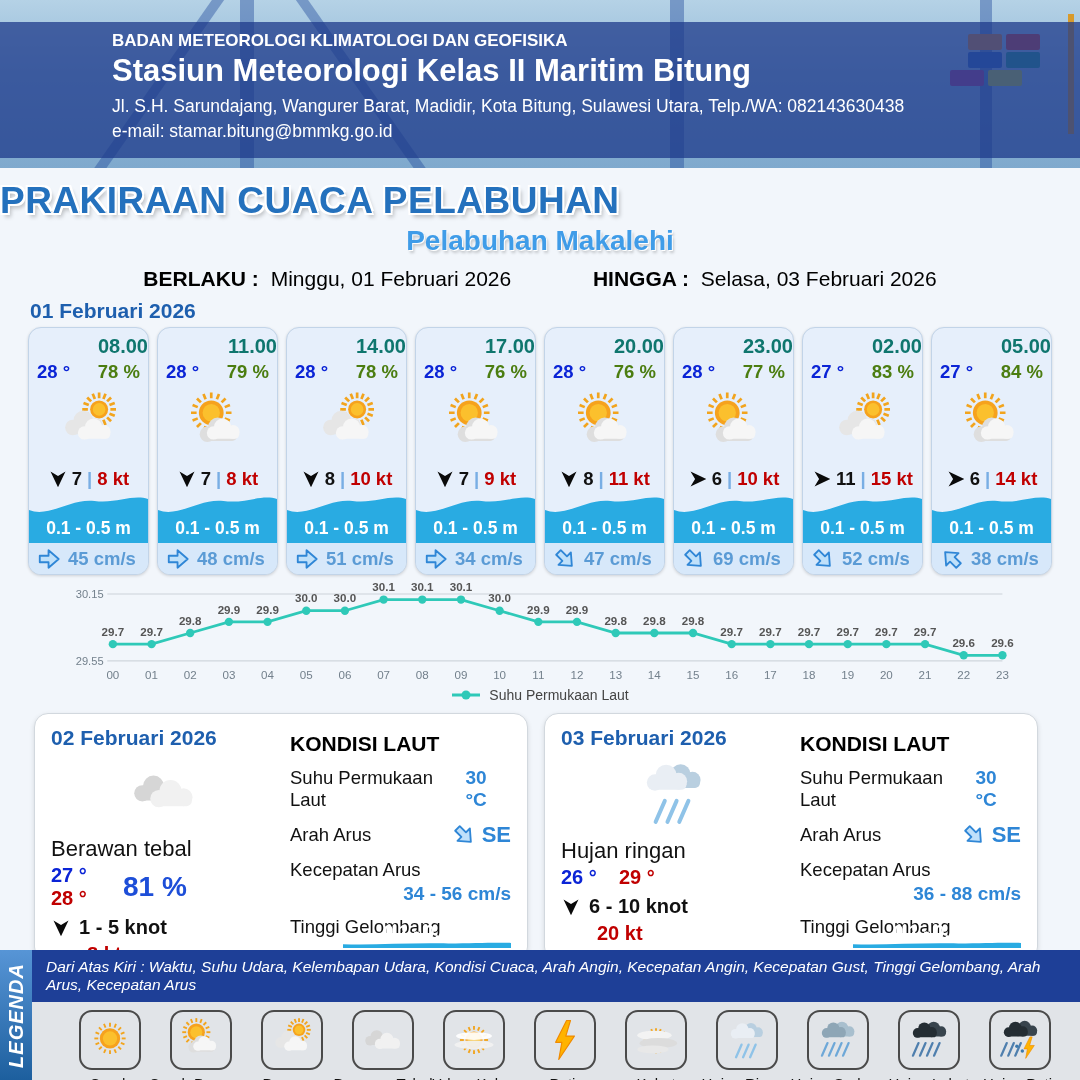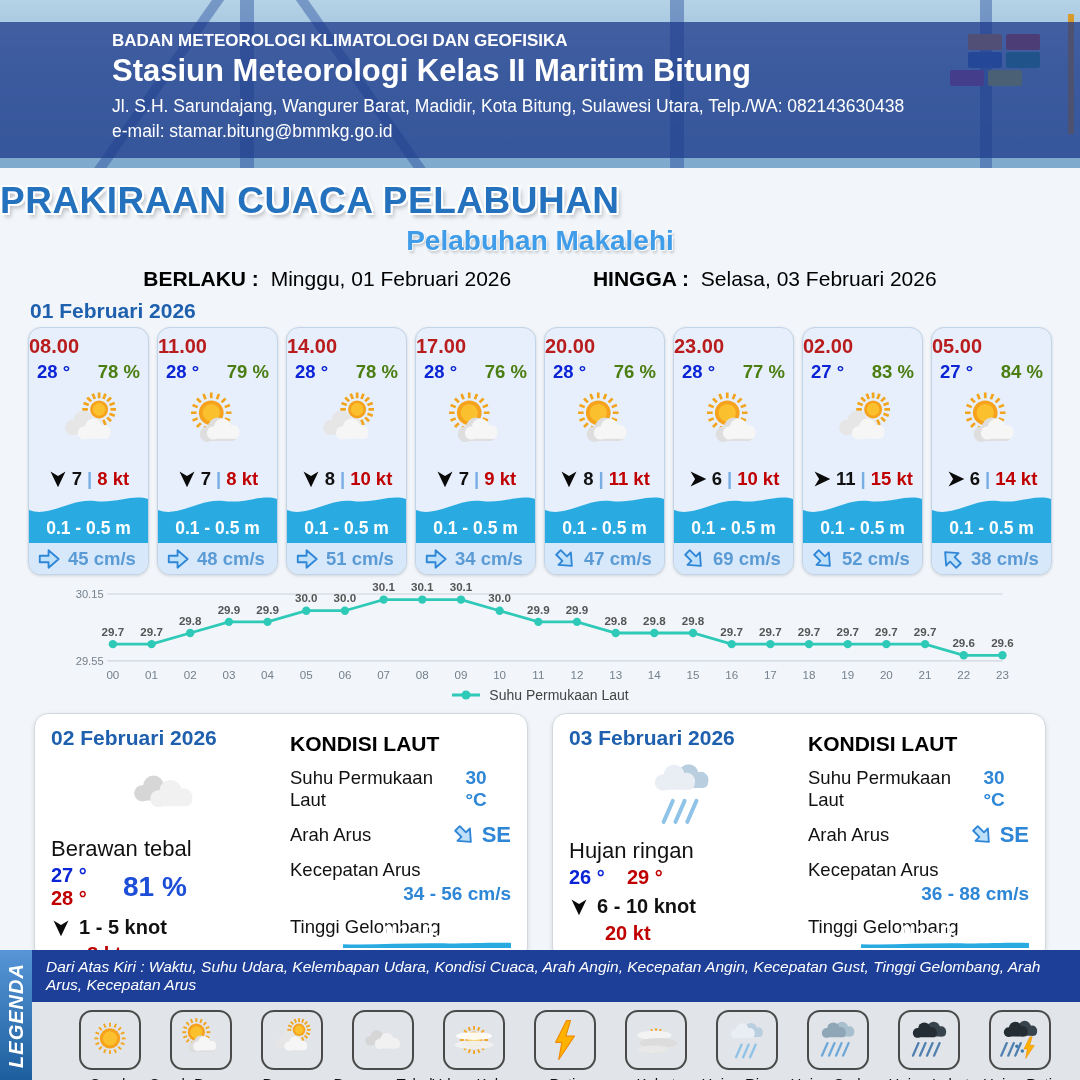--- a/index.html
+++ b/index.html
@@ -42,21 +42,21 @@
   .validity { text-align:center; font-size:21px; color:#000; margin-top:10px; }
   .validity .vl { font-weight:bold; }
   .validity .vv { margin-left:6px; }
   .validity .gap { display:inline-block; width:70px; }
 
   
   .day-label { margin:8px 0 4px 30px; font-size:21px; font-weight:bold; color:#1e5fae; }
   .cards { display:flex; gap:8px; padding:0 28px; }
   .fcard { width:121px; height:248px; background:#e6effb; border:1px solid #c2d4e8; border-radius:13px;
            overflow:hidden; display:flex; flex-direction:column; box-shadow:0 1px 3px rgba(0,0,0,.15); }
-  .time { text-align:left; font-size:20px; font-weight:bold; color:#b91c1c; padding-top:7px; }
+  .time { text-align:right; font-size:20px; font-weight:bold; color:#0f766e; padding-top:7px; }
   .th-row { display:flex; justify-content:space-between; padding:3px 8px 0 8px; font-size:18.5px; font-weight:bold; }
   .t { color:#0b24d6; } .h { color:#4b7d10; }
   .wicon { height:82px; display:flex; align-items:center; justify-content:center; }
   .wicon svg { width:86px; height:72px; }
   .wind-row { display:flex; align-items:center; justify-content:center; gap:4px; font-size:18.5px; height:28px; }
   .warrow { width:20px; height:20px; display:inline-block; }
   .warrow svg { width:100%; height:100%; }
   .wnum { font-weight:bold; color:#111; }
   .pipe { color:#79aee4; font-weight:bold; margin:0 1px; }
   .gust { color:#c00000; font-weight:bold; }
@@ -72,21 +72,21 @@
   .carrow svg { width:100%; height:100%; }
 
   
   .chart { margin:6px 26px 0 26px; }
   #chart-svg { width:100%; height:104px; display:block; }
   #chart-svg text { font-family:"Liberation Sans",sans-serif; }
   .chart-legend { display:flex; align-items:center; justify-content:center; gap:8px;
                   font-size:14px; color:#444; margin-top:2px; }
 
   
-  .days { display:flex; gap:24px; padding:10px 34px 0 34px; }
+  .days { display:flex; gap:16px; padding:10px 34px 0 34px; }
   .dcard { width:494px; height:248px; background:#fff; border:1px solid #d2d8de; border-radius:14px;
            box-shadow:0 2px 5px rgba(0,0,0,.12); display:flex; padding:12px 16px; }
   .dleft { width:225px; display:flex; flex-direction:column; }
   .ddate { font-size:21px; font-weight:bold; color:#1e5fae; }
   .dicon { height:86px; display:flex; align-items:center; justify-content:center; }
   .dicon svg { width:100px; height:84px; }
   .dcond { font-size:22px; color:#111; margin-top:2px; }
   .temps { display:grid; grid-template-columns:58px auto; align-items:center; margin-top:2px; }
   .tmin { color:#0b24d6; font-weight:bold; font-size:20px; }
   .tmax { color:#c00000; font-weight:bold; font-size:20px; }

